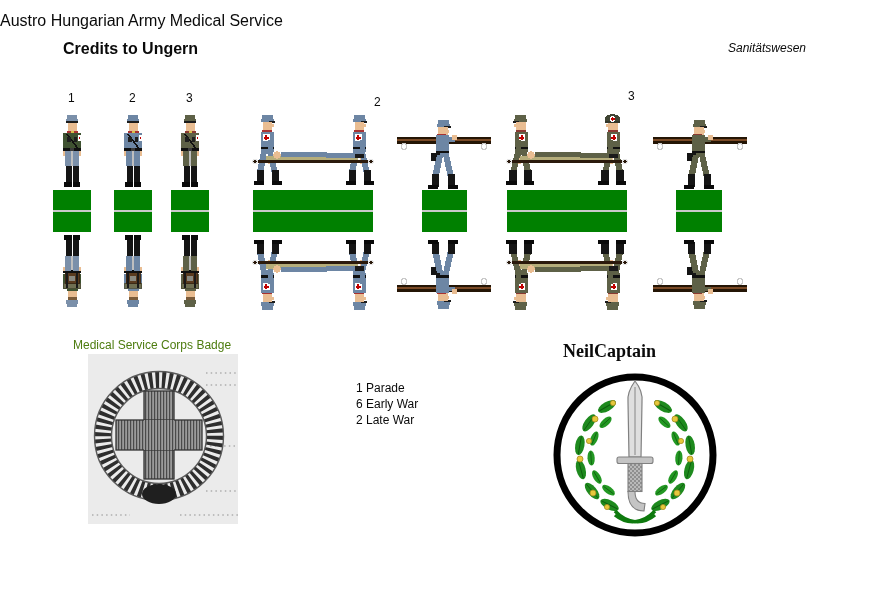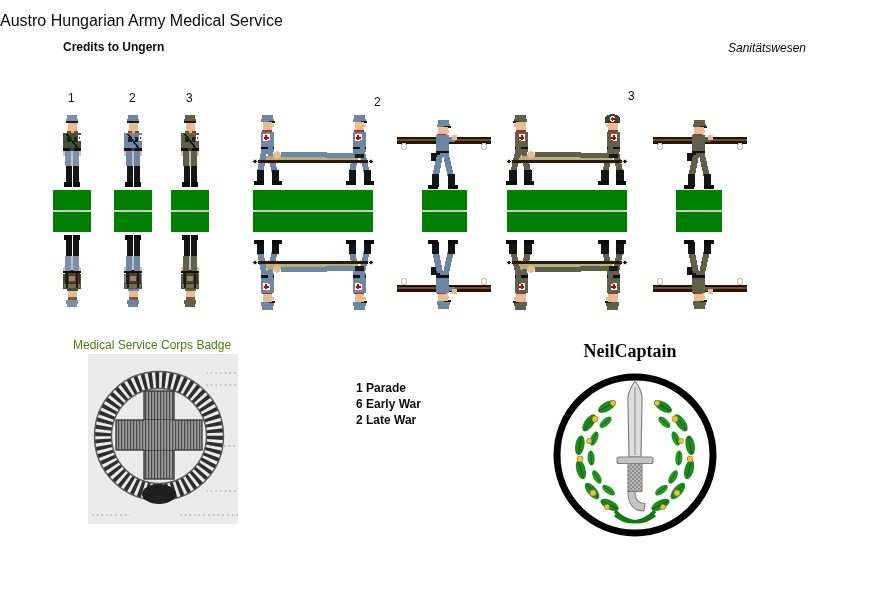--- a/index.html
+++ b/index.html
@@ -4,34 +4,34 @@
 <style>
   html,body{margin:0;padding:0}
   body{
     width:880px;height:596px;position:relative;background:#ffffff;
     font-family:"Liberation Sans",sans-serif;color:#0a0a0a;overflow:hidden;
     --skin:#e9bd92;--green:#008000;--fold:#c9c9c9;
   }
   .abs{position:absolute}
   #page-title{top:12px;left:0;width:826px;text-align:left;font-size:16px}
   #page-subtitle{top:41px;left:0;width:806px;text-align:right;font-size:12px;font-style:italic}
-  #credits{top:40px;left:63px;font-size:12px;font-weight:bold}
+  #credits{top:40px;left:63px;font-size:16px;font-weight:bold}
   .fig-num{font-size:12px}
   .unit{position:absolute}
   .unit svg{position:absolute;left:0;shape-rendering:crispEdges}
   .reflect{transform:scaleY(-1)}
   .base{position:absolute;background:var(--green)}
   .base::after{content:"";position:absolute;left:0;right:0;top:50%;margin-top:-1px;height:2px;background:var(--fold)}
   
   .parade{--cap:#7b90aa;--coat:#3f5231;--coatdk:#2e3d23;--pants:#7b90aa;--collar:#a83232}
   .early {--cap:#6d86a4;--coat:#6d86a4;--coatdk:#55708e;--pants:#6d86a4;--collar:#a83232}
   .late  {--cap:#5e6147;--coat:#5e6147;--coatdk:#4a4d38;--pants:#5e6147;--collar:#8a3a32}
   #badge-label{top:338px;left:73px;font-size:12px;color:#4d7c0f}
-  #legend{top:380px;left:356px;font-size:12px;font-weight:bold;line-height:16px}
-  #signature{top:341px;left:563px;width:134px;text-align:center;font-size:18px;font-weight:bold;font-family:"Liberation Serif",serif}
+  #legend{top:380px;left:356px;font-size:12px;font-weight:normal;line-height:16px}
+  #signature{top:341px;left:563px;width:134px;font-size:18px;font-weight:bold;font-family:"Liberation Serif",serif}
 </style>
 </head>
 <body>
 
 <svg width="0" height="0" style="position:absolute" aria-hidden="true">
   <defs>
 
     <symbol id="sol-front" viewBox="0 0 36 76">
       <rect x="13" y="1" width="10" height="3.5" fill="var(--cap)"></rect>
       <rect x="12" y="4.5" width="12" height="3.5" fill="var(--cap)"></rect>

